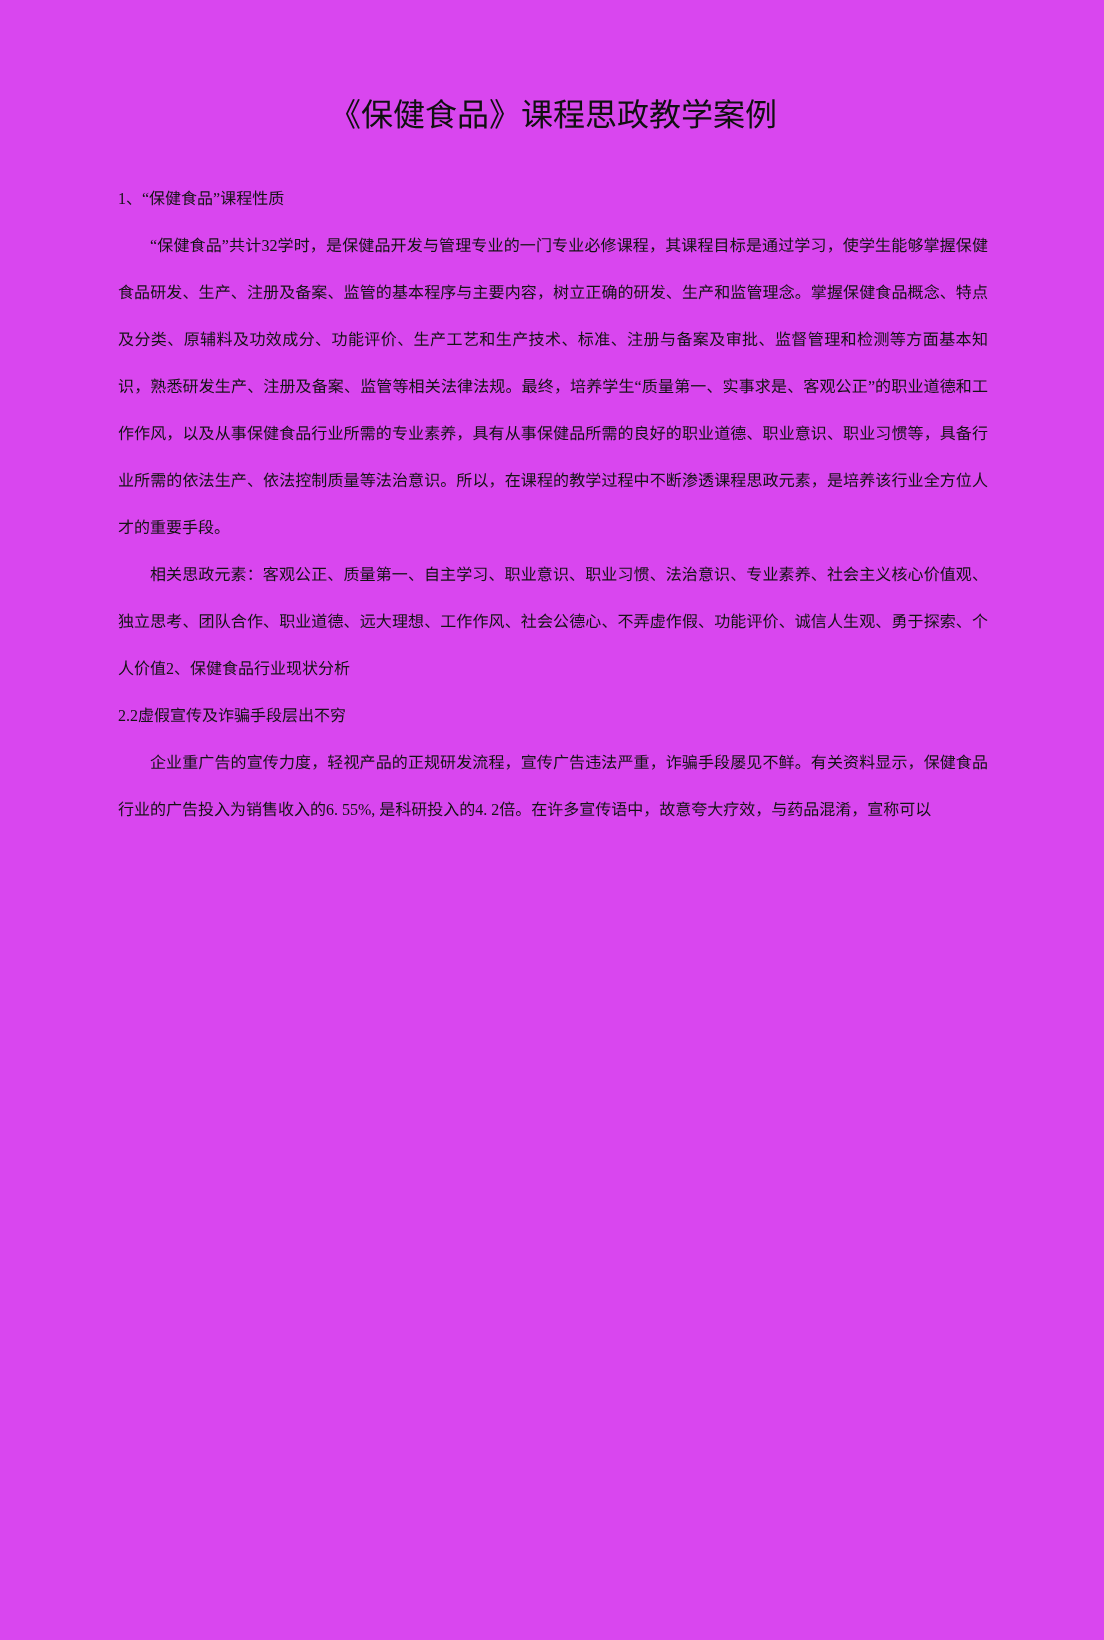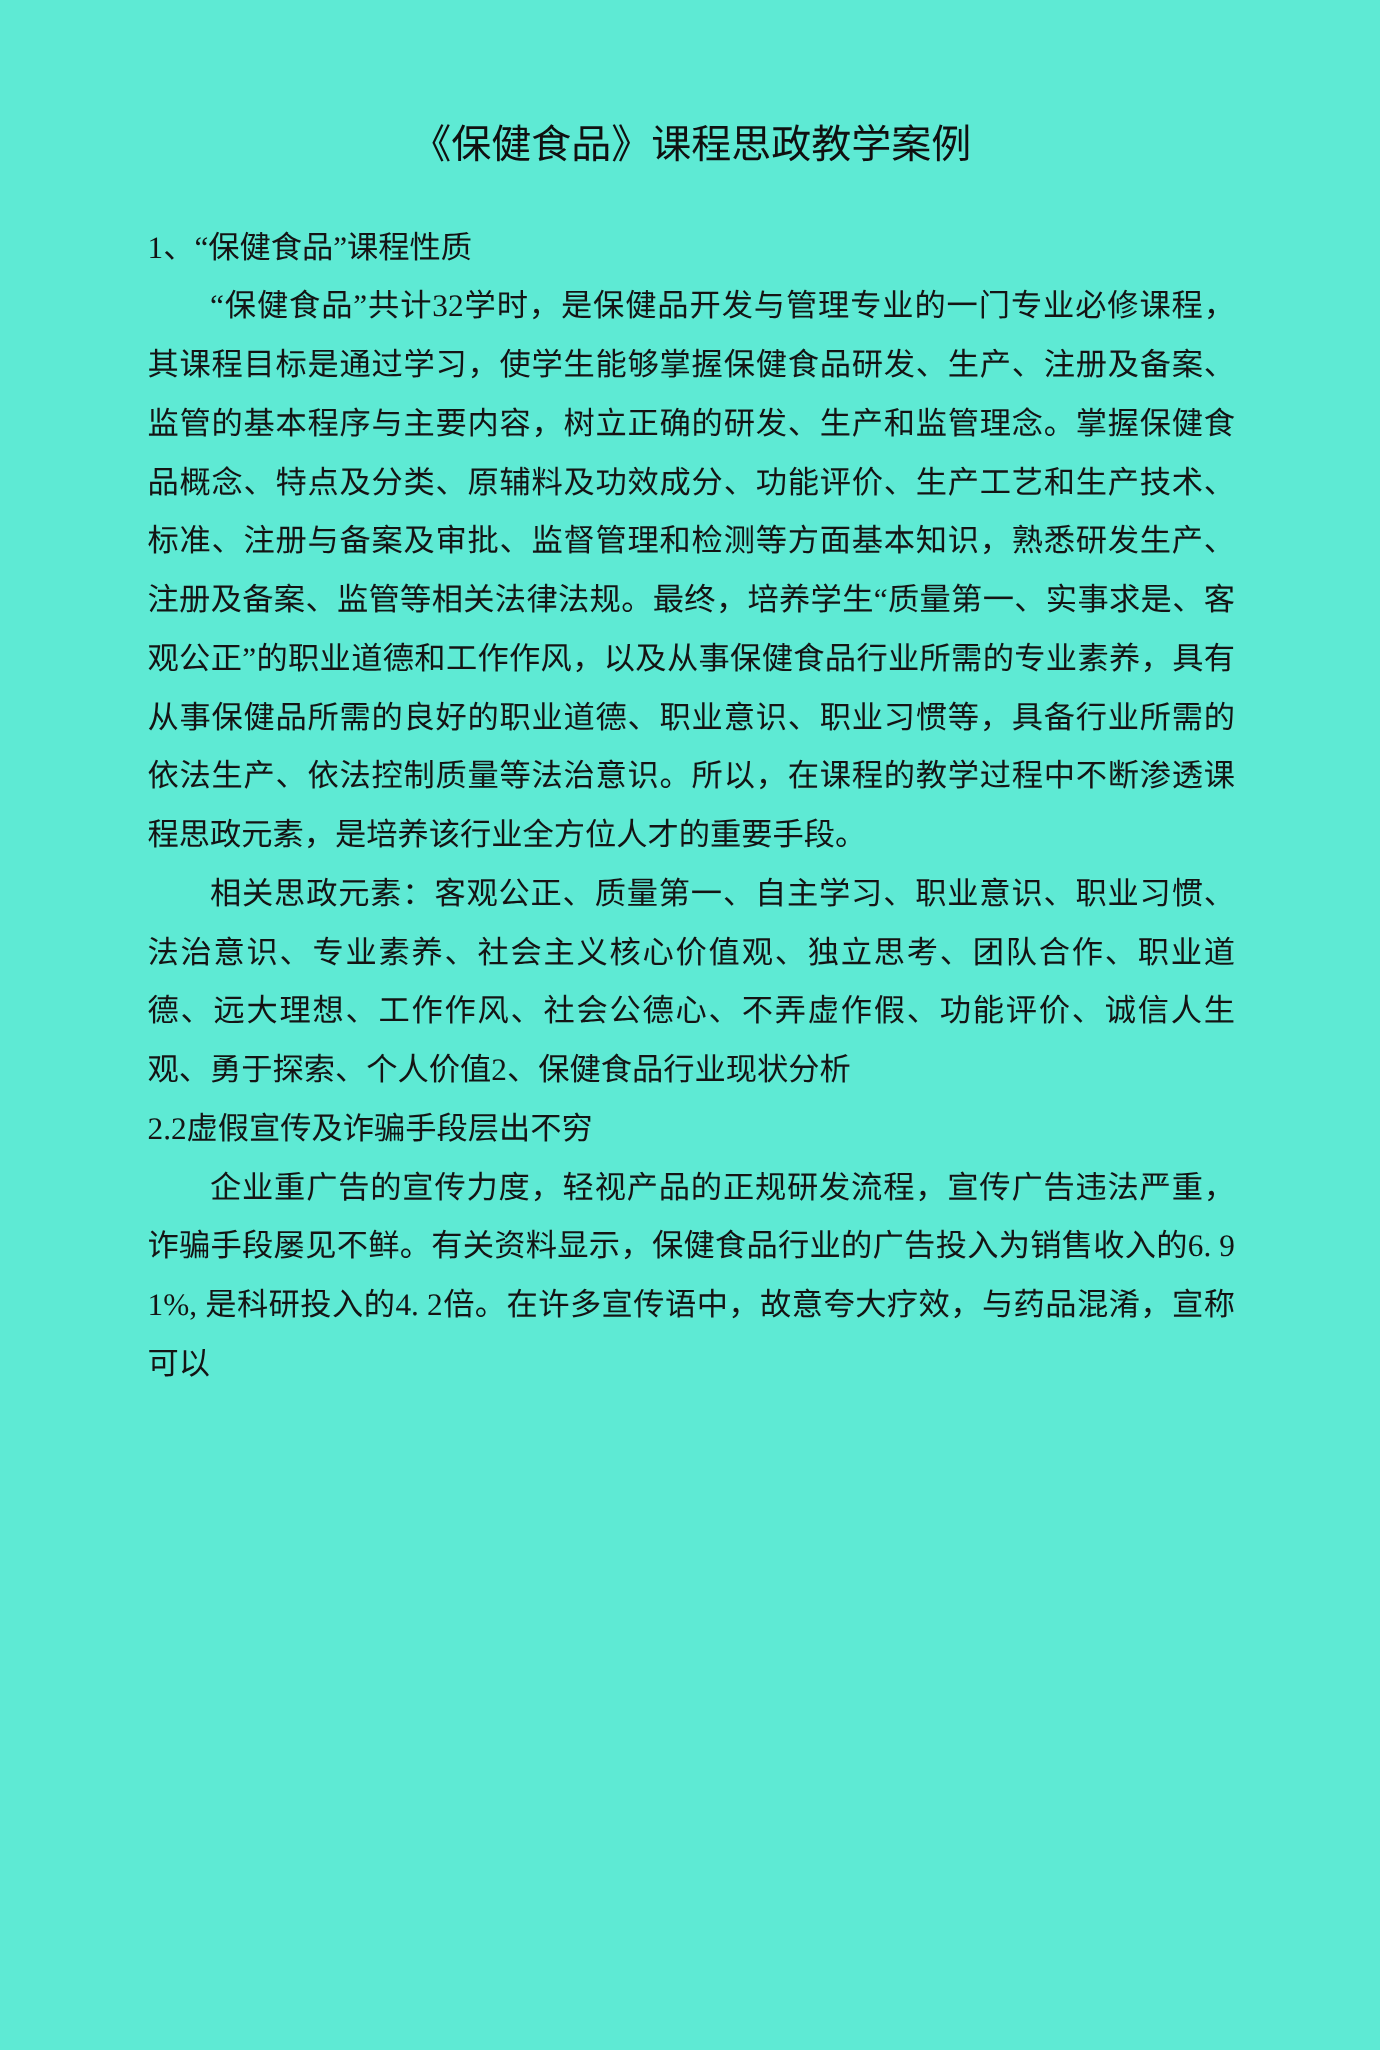--- a/index.html
+++ b/index.html
@@ -5,38 +5,38 @@
   html, body {
     margin: 0;
     padding: 0;
     background: #ffffff;
   }
   .page {
     position: relative;
     width: 1104px;
     height: 1640px;
     margin: 0 auto;
-    background: #5eead4;
+    background: #d946ef;
     color: #121212;
     box-sizing: border-box;
     padding: 92px 116px 0 118px;
     font-family: "Liberation Serif", "DejaVu Serif", serif;
     overflow: hidden;
   }
   .doc-title {
     font-size: 32px;
     font-weight: normal;
     line-height: 47px;
     text-align: center;
     margin: 0 0 36px 0;
     letter-spacing: 0;
     color: #101010;
   }
   .doc-block {
-    font-size: 25px;
+    font-size: 16px;
     line-height: 47px;
     margin: 0;
     text-align: justify;
     text-justify: inter-ideograph;
     word-break: break-all;
     color: #141414;
   }
   .doc-heading {
     text-indent: 0;
   }
@@ -54,14 +54,14 @@
 
   <p class="doc-block doc-para">“保健食品”共计32学时，是保健品开发与管理专业的一门专业必修课程，其课程目标是通过学习，使学生能够掌握保健食品研发、生产、注册及备案、监管的基本程序与主要内容，树立正确的研发、生产和监管理念。掌握保健食品概念、特点及分类、原辅料及功效成分、功能评价、生产工艺和生产技术、标准、注册与备案及审批、监督管理和检测等方面基本知识，熟悉研发生产、注册及备案、监管等相关法律法规。最终，培养学生“质量第一、实事求是、客观公正”的职业道德和工作作风，以及从事保健食品行业所需的专业素养，具有从事保健品所需的良好的职业道德、职业意识、职业习惯等，具备行业所需的依法生产、依法控制质量等法治意识。所以，在课程的教学过程中不断渗透课程思政元素，是培养该行业全方位人才的重要手段。</p>
 
   <p class="doc-block doc-para">相关思政元素：客观公正、质量第一、自主学习、职业意识、职业习惯、法治意识、专业素养、社会主义核心价值观、独立思考、团队合作、职业道德、远大理想、工作作风、社会公德心、不弄虚作假、功能评价、诚信人生观、勇于探索、个人价值2、保健食品行业现状分析</p>
 
 
 
 
   <p class="doc-block doc-heading">2.2虚假宣传及诈骗手段层出不穷</p>
 
-  <p class="doc-block doc-para">企业重广告的宣传力度，轻视产品的正规研发流程，宣传广告违法严重，诈骗手段屡见不鲜。有关资料显示，保健食品行业的广告投入为销售收入的6. 91%, 是科研投入的4. 2倍。在许多宣传语中，故意夸大疗效，与药品混淆，宣称可以</p>
+  <p class="doc-block doc-para">企业重广告的宣传力度，轻视产品的正规研发流程，宣传广告违法严重，诈骗手段屡见不鲜。有关资料显示，保健食品行业的广告投入为销售收入的6. 55%, 是科研投入的4. 2倍。在许多宣传语中，故意夸大疗效，与药品混淆，宣称可以</p>
 </div>
 
 </body></html>

